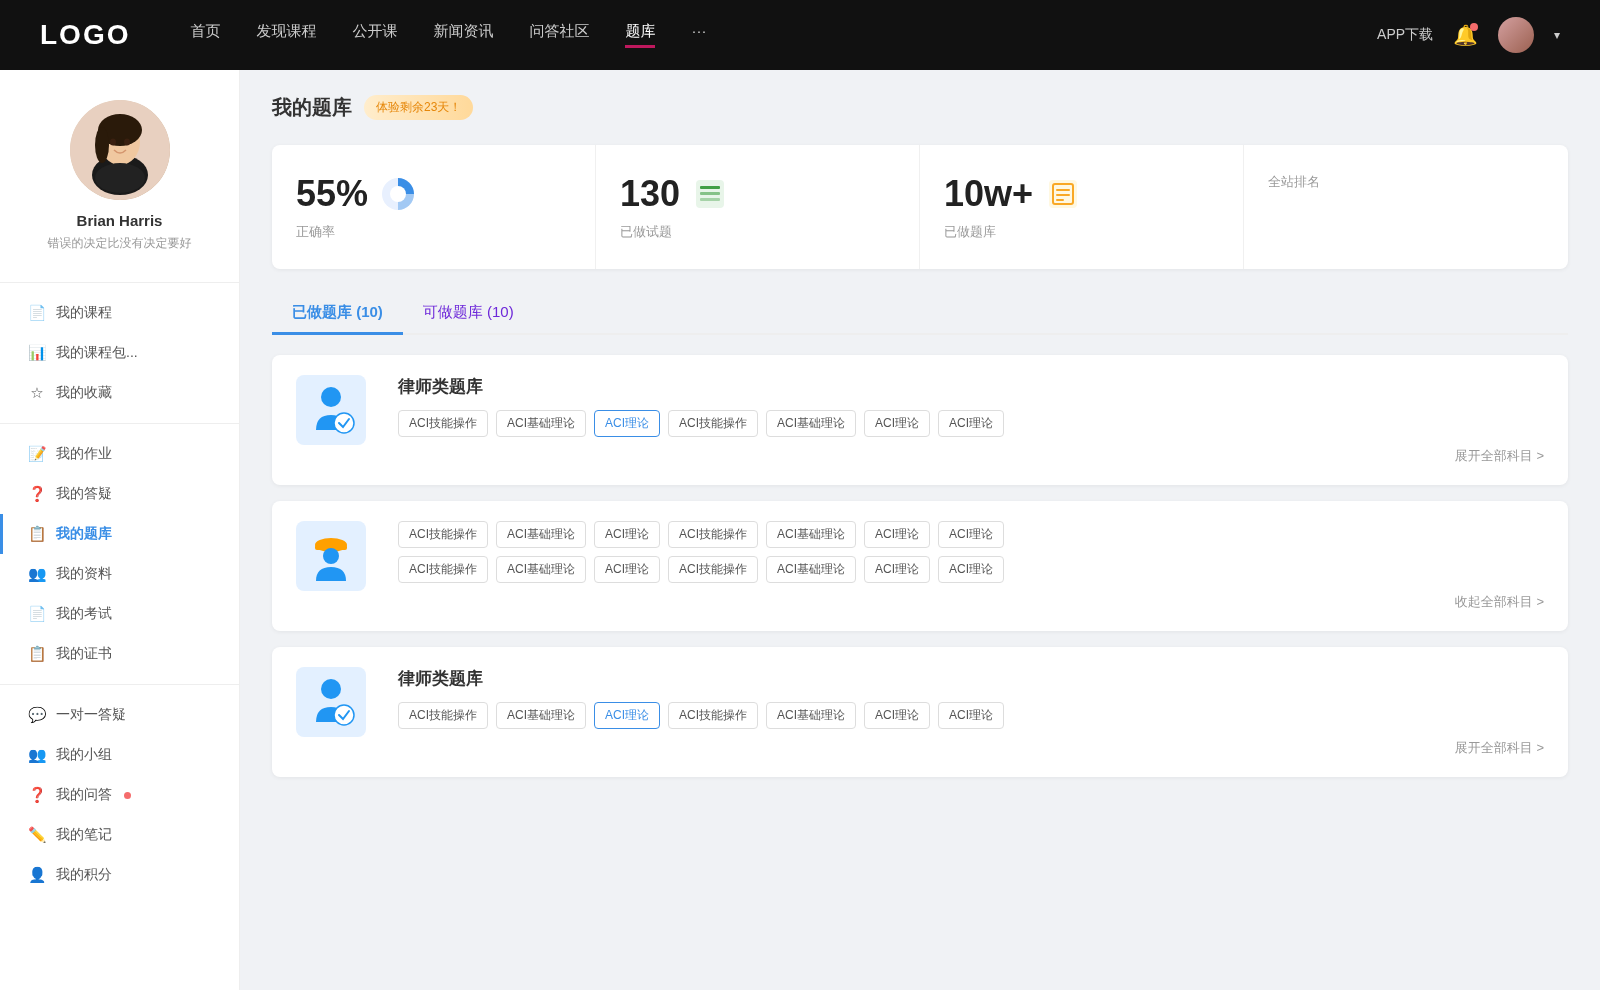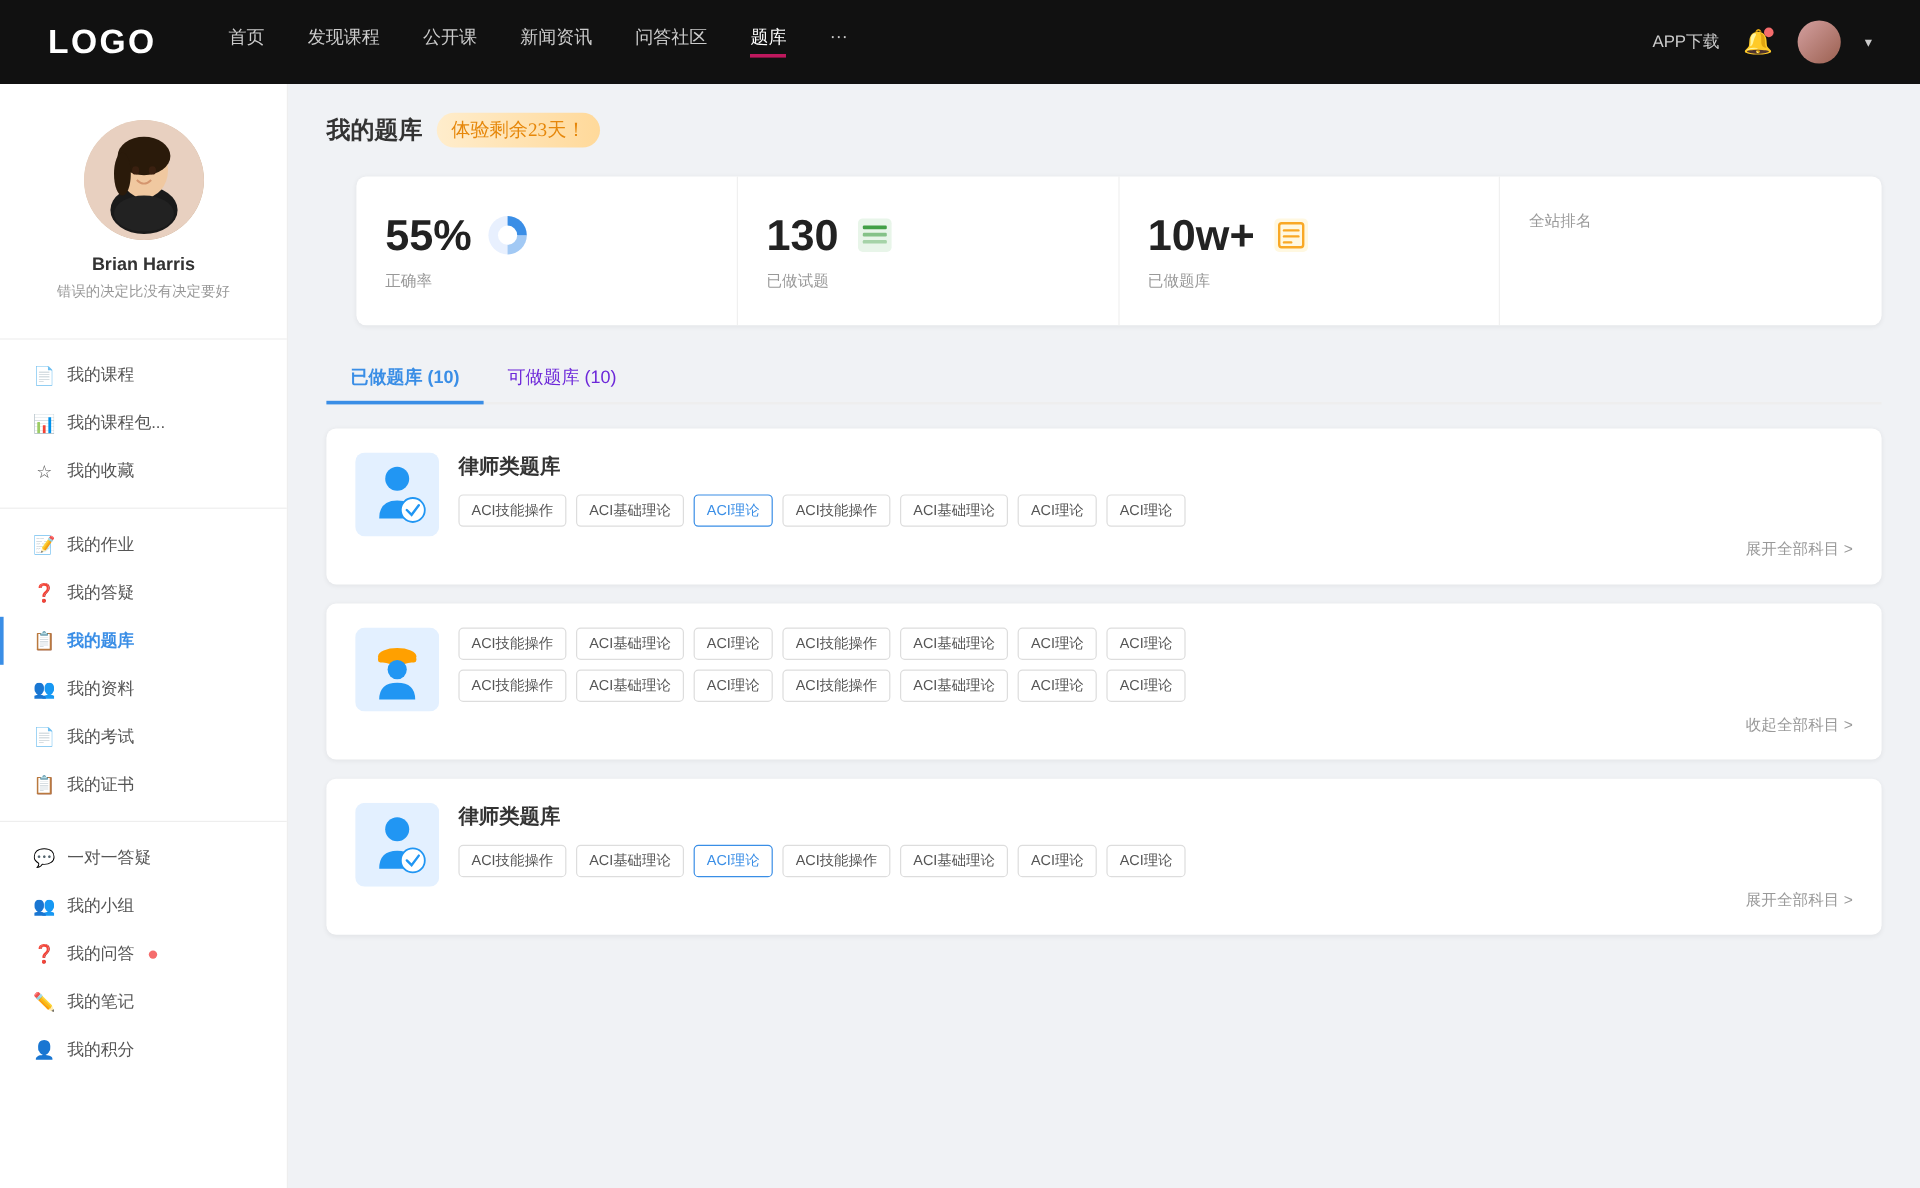--- a/index.html
+++ b/index.html
@@ -70,36 +70,34 @@
 
     
     .main-content { flex: 1; padding: 24px 32px; background: #f0f2f5; overflow-y: auto; }
 
     
     .page-header { display: flex; align-items: center; gap: 12px; margin-bottom: 24px; }
     .page-title { font-size: 20px; font-weight: 600; color: #333; }
     .trial-badge {
       background: linear-gradient(90deg, #ffedcc, #ffd99a);
       color: #e6870a;
-      font-size: 16px;
+      font-size: 12px;
       padding: 4px 12px;
       border-radius: 20px;
-      font-family: Liberation Serif, serif;
     }
 
     
     .stats-row {
       display: grid;
       grid-template-columns: repeat(4, 1fr);
       gap: 0;
       background: #fff;
       border-radius: 8px;
       margin-bottom: 24px;
       box-shadow: 0 1px 4px rgba(0,0,0,0.06);
-      margin-left: 25px;
     }
     .stat-card {
       padding: 28px 24px;
       display: flex;
       flex-direction: column;
       gap: 8px;
       border-right: 1px solid #f0f0f0;
     }
     .stat-card:last-child { border-right: none; }
     .stat-top { display: flex; align-items: center; gap: 12px; }
@@ -122,21 +120,21 @@
     .tab-item.active { color: #3a8ee6; border-bottom-color: #3a8ee6; font-weight: 600; }
 
     
     .qbank-card {
       background: #fff;
       border-radius: 8px;
       margin-bottom: 16px;
       box-shadow: 0 1px 4px rgba(0,0,0,0.06);
       padding: 20px 24px;
     }
-    .qbank-header { display: flex; align-items: flex-start; gap: 16px; }
+    .qbank-header { display: flex; align-items: flex-start; gap: 32px; }
     .qbank-info { flex: 1; }
     .qbank-title { font-size: 17px; font-weight: 600; color: #333; margin-bottom: 12px; }
     .qbank-tags { display: flex; flex-wrap: wrap; gap: 8px; }
     .qbank-tag {
       font-size: 12px;
       color: #555;
       border: 1px solid #ddd;
       padding: 4px 10px;
       border-radius: 4px;
       cursor: pointer;

